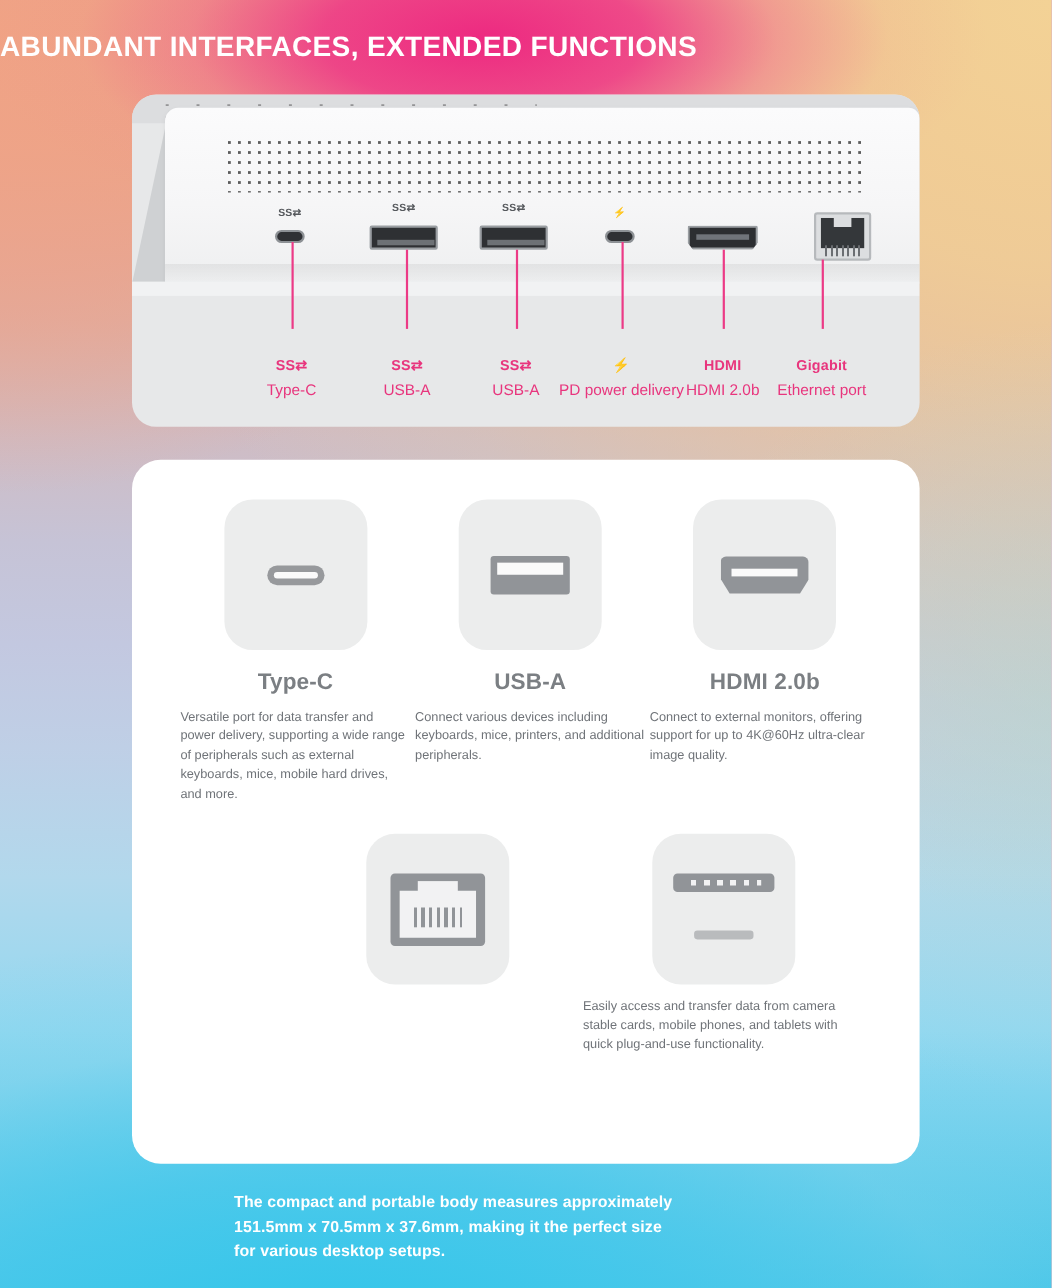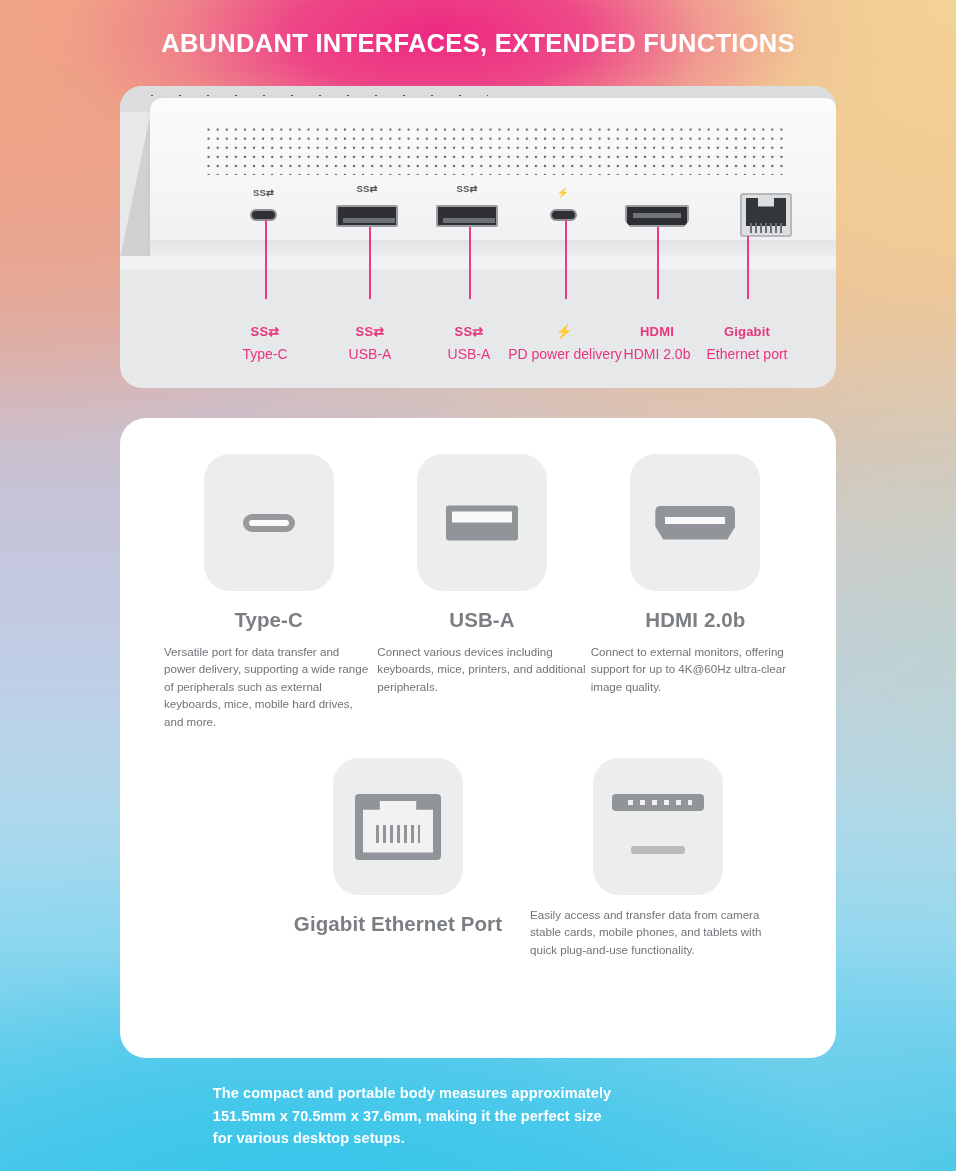--- a/index.html
+++ b/index.html
@@ -90,21 +90,21 @@
     width: 956px;
     height: 1171px;
   }
 
   
   .title {
     position: absolute;
     top: 29px;
     left: 0;
     width: 956px;
-    text-align: center;
+    text-align: left;
     font-size: 25.5px;
     font-weight: bold;
     letter-spacing: 0.3px;
     color: #ffffff;
   }
 
   
   .device-panel {
     position: absolute;
     left: 120px;
@@ -590,21 +590,20 @@
     <div class="feat-row row-bottom">
 
       <div class="feature">
         <div class="icon-tile">
           <div class="g-rj45">
             <div class="g-rj45-inner">
               <div class="g-rj45-pins"></div>
             </div>
           </div>
         </div>
-        <div class="feature-title">Gigabit Ethernet Port</div>
       </div>
 
       <div class="feature">
         <div class="icon-tile">
           <div class="g-sd"></div>
           <div class="g-tf"></div>
         </div>
         <div class="feature-desc">Easily access and transfer data from camera stable cards, mobile phones, and tablets with quick plug-and-use functionality.</div>
       </div>
 

